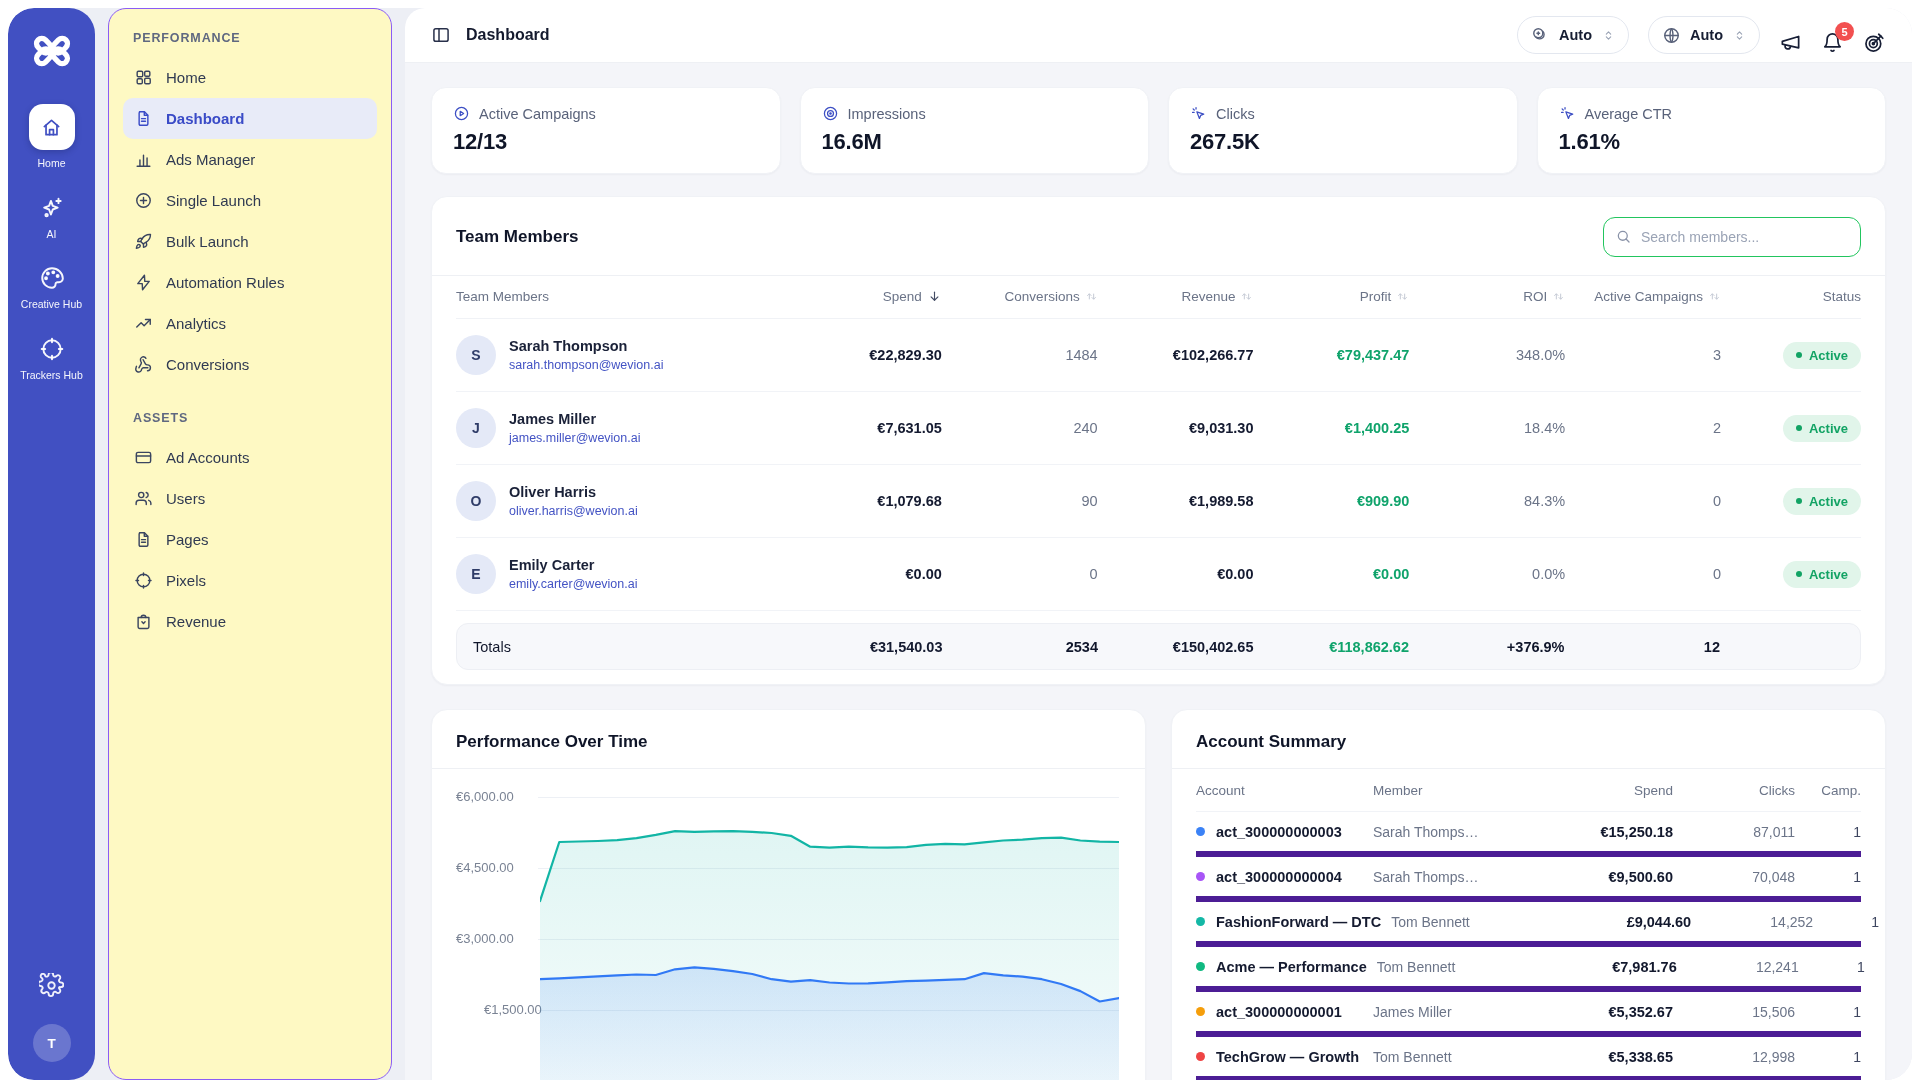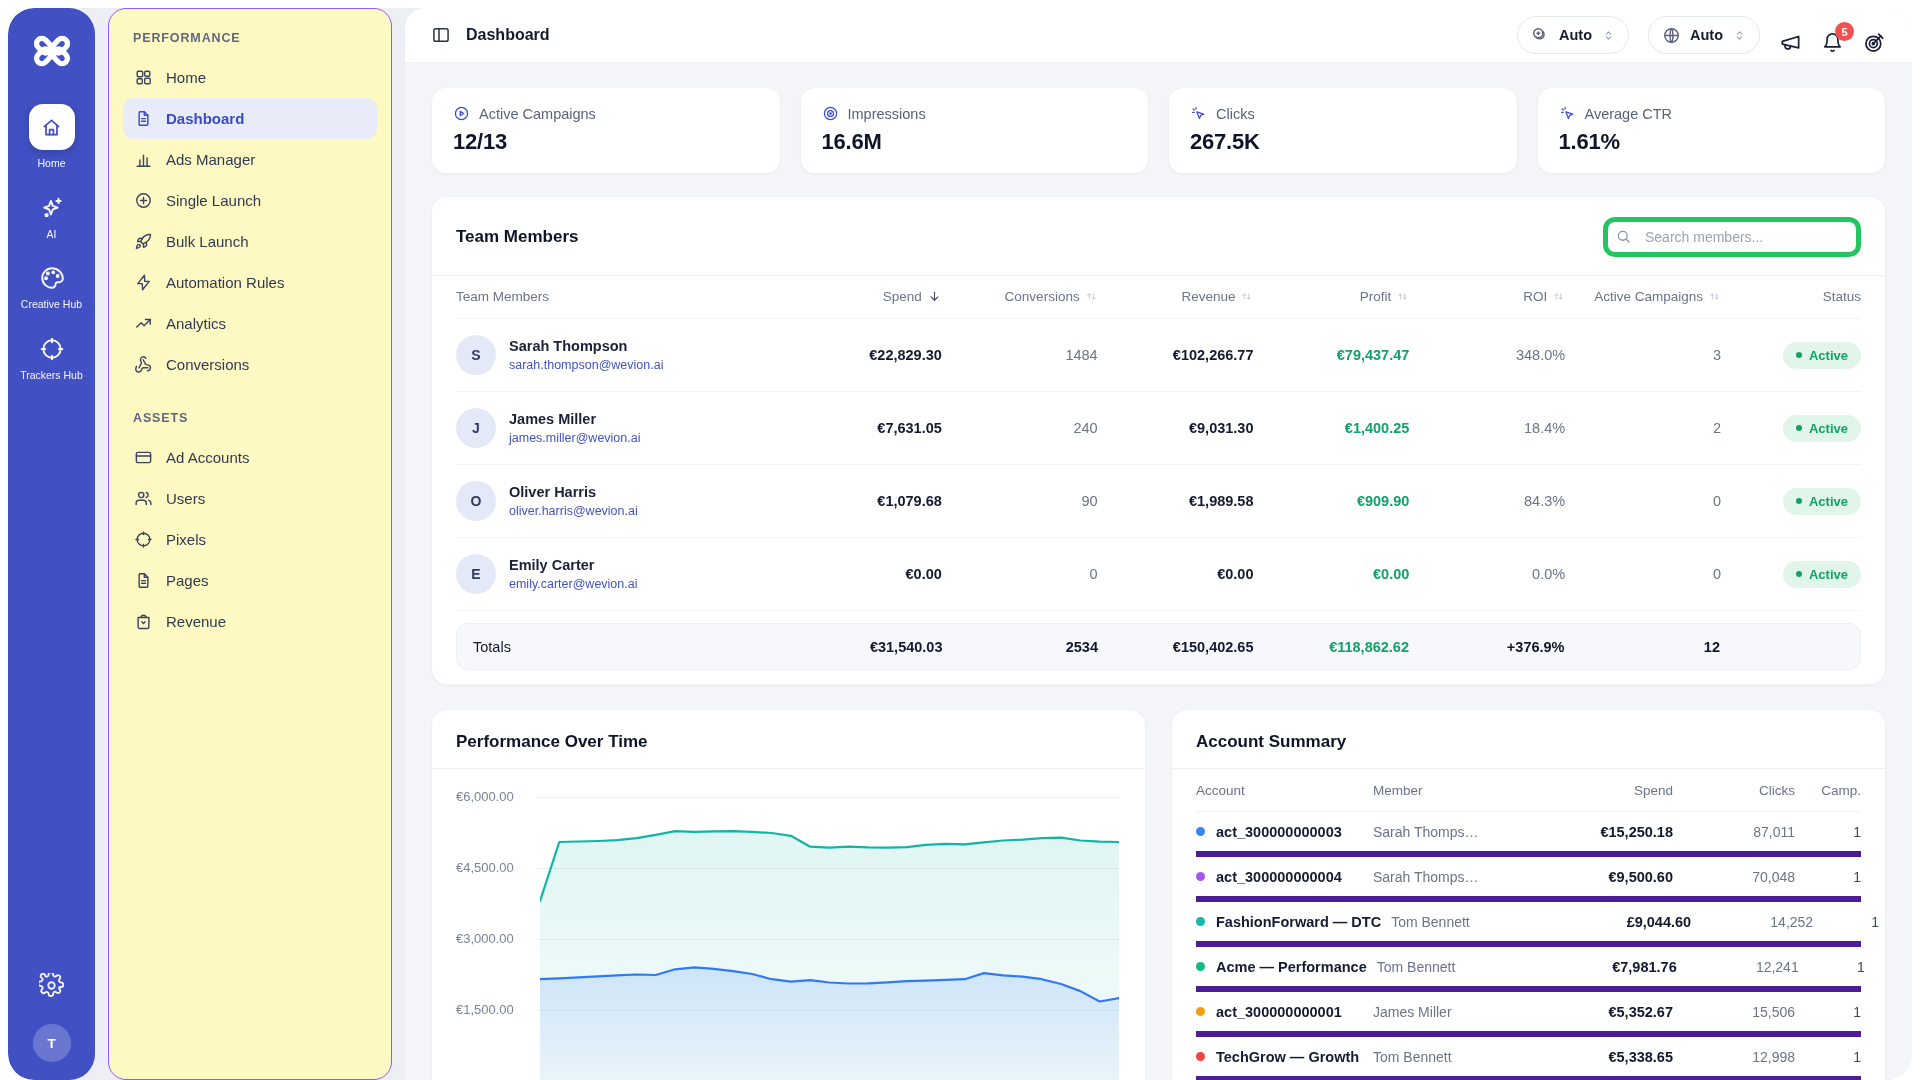--- a/index.html
+++ b/index.html
@@ -99,21 +99,21 @@
   .panel { background: #fff; border-radius: 16px; border: 1px solid #F0F2F6; box-shadow: 0 1px 2px rgba(16,24,40,.04); }
   .panel-divider { height: 1px; background: #EEF0F4; border: none; }
   
   .team-panel { margin-top: 22px; }
   .team-head { display: flex; align-items: center; justify-content: space-between; padding: 20px 24px 18px; }
   .panel-title { font-size: 17px; font-weight: 700; color: #0F1528; }
   .search-wrap { position: relative; width: 258px; }
   .search-ico { position: absolute; left: 12px; top: 11px; width: 17px; height: 17px; color: #8A93A8; }
   .search-ico svg { width: 17px; height: 17px; }
   .search-input {
-    width: 100%; height: 40px; border: 5px solid #22c55e; border-radius: 12px;
+    width: 100%; height: 40px; border: 1px solid #22c55e; border-radius: 12px;
     padding: 0 12px 0 37px; font-size: 14px; color: #1A2138; outline: none; background: #fff;
     font-family: inherit;
   }
   .search-input::placeholder { color: #9AA3B5; }
   .team-table { padding: 0 24px 14px; }
   .t-grid { display: grid; grid-template-columns: 330px repeat(6, 1fr) 128px; column-gap: 12px; align-items: center; }
   .t-header { padding: 13px 0 14px; border-bottom: 1px solid #F0F2F6; }
   .t-header .th { font-size: 13.5px; color: #6B7488; display: flex; align-items: center; gap: 5px; cursor: pointer; }
   .t-header .th.num { justify-content: flex-end; }
   .th .sort-ico { width: 13px; height: 13px; color: #C3C8D4; }
@@ -308,32 +308,32 @@
           <span class="si-ico"><svg viewBox="0 0 24 24" fill="none" stroke="currentColor" stroke-width="1.8" stroke-linecap="round" stroke-linejoin="round">
               <path d="M15.5 19.5v-1.7a3.6 3.6 0 0 0-3.6-3.6H6.3a3.6 3.6 0 0 0-3.6 3.6v1.7"></path>
               <circle cx="9.1" cy="7.6" r="3.3"></circle>
               <path d="M21.3 19.5v-1.7a3.6 3.6 0 0 0-2.7-3.48"></path>
               <path d="M15.4 4.4a3.3 3.3 0 0 1 0 6.4"></path>
             </svg></span>
           <span>Users</span>
         </div>
         <div class="side-item">
           <span class="si-ico"><svg viewBox="0 0 24 24" fill="none" stroke="currentColor" stroke-width="1.8" stroke-linecap="round" stroke-linejoin="round">
-              <circle cx="12" cy="12" r="8"></circle>
-              <path d="M12 2.5v3.2M12 18.3v3.2M2.5 12h3.2M18.3 12h3.2"></path>
-            </svg></span>
-          <span>Pixels</span>
-        </div>
-        <div class="side-item">
-          <span class="si-ico"><svg viewBox="0 0 24 24" fill="none" stroke="currentColor" stroke-width="1.8" stroke-linecap="round" stroke-linejoin="round">
               <path d="M7 3.5h6.2L17.5 8v11a1.5 1.5 0 0 1-1.5 1.5H8A1.5 1.5 0 0 1 6.5 19V5A1.5 1.5 0 0 1 8 3.5z"></path>
               <path d="M13 3.8V8h4.2"></path>
               <path d="M9.5 12.2h5M9.5 15.4h5"></path>
             </svg></span>
           <span>Pages</span>
+        </div>
+        <div class="side-item">
+          <span class="si-ico"><svg viewBox="0 0 24 24" fill="none" stroke="currentColor" stroke-width="1.8" stroke-linecap="round" stroke-linejoin="round">
+              <circle cx="12" cy="12" r="8"></circle>
+              <path d="M12 2.5v3.2M12 18.3v3.2M2.5 12h3.2M18.3 12h3.2"></path>
+            </svg></span>
+          <span>Pixels</span>
         </div>
         <div class="side-item">
           <span class="si-ico"><svg viewBox="0 0 24 24" fill="none" stroke="currentColor" stroke-width="1.8" stroke-linecap="round" stroke-linejoin="round">
               <path d="M5.2 7h13.6v12a1.8 1.8 0 0 1-1.8 1.8H7A1.8 1.8 0 0 1 5.2 19z"></path>
               <path d="M9 7a3 3 0 0 1 6 0"></path>
               <path d="m10 12.4 2 2 2-2"></path>
             </svg></span>
           <span>Revenue</span>
         </div>
       </div>
@@ -604,21 +604,21 @@
           <h2 class="panel-title">Performance Over Time</h2>
           <hr class="panel-divider">
           <div class="chart-area" id="chartArea">
               <div class="chart-gridline" style="top: 14px;"></div>
               <div class="chart-ylabel" style="top: 6px;">€6,000.00</div>
               <div class="chart-gridline" style="top: 85px;"></div>
               <div class="chart-ylabel" style="top: 77px;">€4,500.00</div>
               <div class="chart-gridline" style="top: 156px;"></div>
               <div class="chart-ylabel" style="top: 148px;">€3,000.00</div>
               <div class="chart-gridline" style="top: 227px;"></div>
-              <div class="chart-ylabel" style="top: 219px;">€1,500.00</div>
+              <div class="chart-ylabel" style="top: 219px; margin-left: 28px;">€1,500.00</div>
               <div class="chart-svg"><svg width="100%" height="340" viewBox="0 0 1000 340" preserveAspectRatio="none">
                   <defs>
                     <linearGradient id="grad0" x1="0" y1="0" x2="0" y2="1">
                       <stop offset="0%" stop-color="#12B5A5" stop-opacity="0.13"></stop>
                       <stop offset="100%" stop-color="#12B5A5" stop-opacity="0.03"></stop>
                     </linearGradient>
                     <linearGradient id="grad1" x1="0" y1="0" x2="0" y2="1">
                       <stop offset="0%" stop-color="#3179F5" stop-opacity="0.16"></stop>
                       <stop offset="100%" stop-color="#3179F5" stop-opacity="0.02"></stop>
                     </linearGradient>

